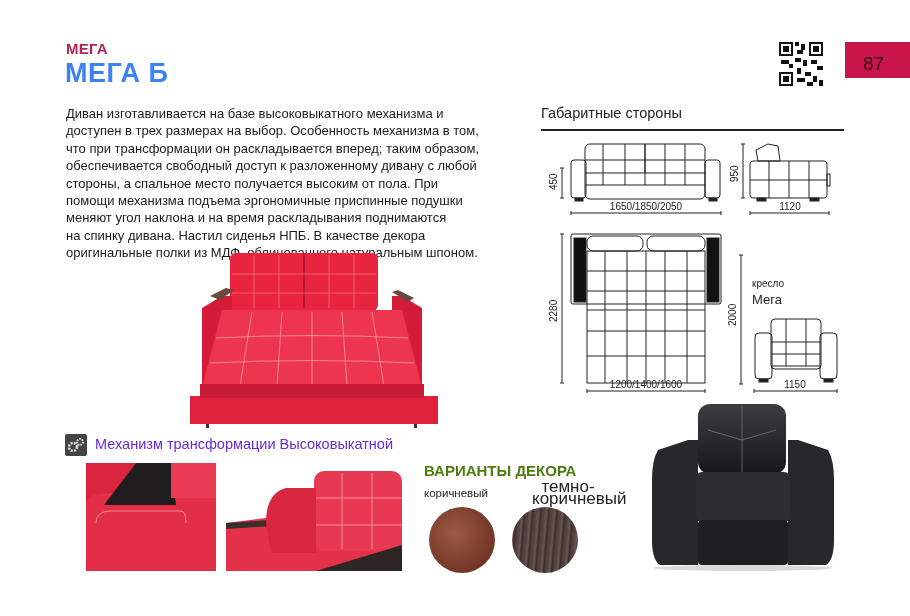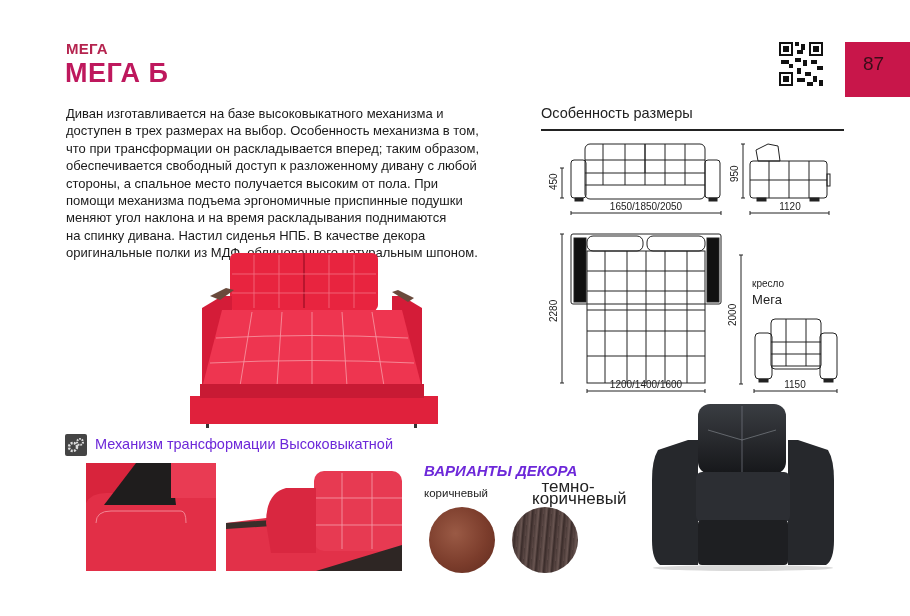--- a/index.html
+++ b/index.html
@@ -1,42 +1,42 @@
 <!DOCTYPE html>
 <html><head>
 <meta charset="utf-8">
 <style>
   * { box-sizing: border-box; margin: 0; padding: 0; }
   html, body { width: 910px; height: 616px; background: #ffffff; overflow: hidden; }
   body { position: relative; font-family: "Liberation Sans", "DejaVu Sans", sans-serif; color: #1a1a1a; }
 
   .category { position: absolute; left: 66px; top: 40px; font-size: 15px; font-weight: bold; color: #b5244f; letter-spacing: 0.2px; }
-  .title { position: absolute; left: 65px; top: 58px; font-size: 27px; font-weight: bold; color: #be185d; letter-spacing: 0.5px; }
+  .title { position: absolute; left: 65px; top: 58px; font-size: 27px; font-weight: bold; color: #3b82f6; letter-spacing: 0.5px; }
 
   .qr { position: absolute; left: 779px; top: 42px; width: 44px; height: 44px; }
-  .page-badge { position: absolute; left: 845px; top: 42px; width: 65px; height: 55px; background: #c8164a; }
+  .page-badge { position: absolute; left: 845px; top: 42px; width: 65px; height: 36px; background: #c8164a; }
   .page-badge span { position: absolute; left: 18px; top: 11px; font-size: 19px; color: #3a0d18; }
 
   .description { position: absolute; left: 66px; top: 105px; width: 460px; font-size: 13px; line-height: 17.4px; color: #1a1a1a; white-space: pre-line; }
 
   .dims-title { position: absolute; left: 541px; top: 105px; font-size: 14.5px; color: #222; }
   .dims-rule { position: absolute; left: 541px; top: 129px; width: 303px; height: 2px; background: #222; }
 
   svg.drawing { position: absolute; left: 535px; top: 130px; }
   .dim-text { font-family: "Liberation Sans", sans-serif; fill: #222; }
 
   .main-photo { position: absolute; left: 182px; top: 248px; width: 260px; height: 182px; }
 
   .mech-icon { position: absolute; left: 65px; top: 434px; width: 22px; height: 22px; background: #444; border-radius: 2px; }
   .mech-label { position: absolute; left: 95px; top: 436px; font-size: 14.5px; color: #6d28d9; }
 
   .detail-photo-1 { position: absolute; left: 86px; top: 463px; width: 130px; height: 108px; overflow: hidden; }
   .detail-photo-2 { position: absolute; left: 226px; top: 463px; width: 176px; height: 108px; overflow: hidden; }
 
-  .decor-title { position: absolute; left: 424px; top: 462px; font-size: 15px; font-weight: bold; color: #6d28d9; font-style: italic; }
+  .decor-title { position: absolute; left: 424px; top: 462px; font-size: 15px; font-weight: bold; color: #4d7c0f; }
   .decor-label-1 { position: absolute; left: 424px; top: 487px; font-size: 11.5px; color: #222; }
   .decor-label-2 { position: absolute; left: 508px; top: 481px; width: 72px; text-align: center; font-size: 17px; line-height: 12px; color: #222; margin-left: 24px; }
   .swatch { position: absolute; width: 66px; height: 66px; border-radius: 50%; }
   .swatch-1 { left: 429px; top: 507px; background: radial-gradient(circle at 40% 40%, #9a5a45 0%, #7c3d2c 55%, #5f2a1e 100%); }
   .swatch-2 { left: 512px; top: 507px; background: repeating-linear-gradient(95deg, #4b3b38 0px, #6a5652 3px, #3a2c2a 5px, #5a4744 8px); }
 
   .armchair-photo { position: absolute; left: 648px; top: 400px; width: 190px; height: 172px; }
 </style>
 </head>
 <body>
@@ -79,21 +79,21 @@
 <div class="description">Диван изготавливается на базе высоковыкатного механизма и
 доступен в трех размерах на выбор. Особенность механизма в том,
 что при трансформации он раскладывается вперед; таким образом,
 обеспечивается свободный доступ к разложенному дивану с любой
 стороны, а спальное место получается высоким от пола. При
 помощи механизма подъема эргономичные приспинные подушки
 меняют угол наклона и на время раскладывания поднимаются
 на спинку дивана. Настил сиденья НПБ. В качестве декора
 оригинальные полки из МДФ, облицованного натуральным шпоном.</div>
 
-<div class="dims-title">Особенность размеры</div>
+<div class="dims-title">Габаритные стороны</div>
 <div class="dims-rule"></div>
 
 <svg class="drawing" width="320" height="265" viewBox="0 0 320 265">
   <g stroke="#222" fill="none" stroke-width="1">
 
     <g>
       <rect x="50" y="14" width="120" height="55" rx="5"></rect>
       <line x1="90" y1="14" x2="90" y2="55"></line>
         <line x1="68" y1="14" x2="68" y2="55"></line>
         <line x1="110" y1="14" x2="110" y2="55"></line>

